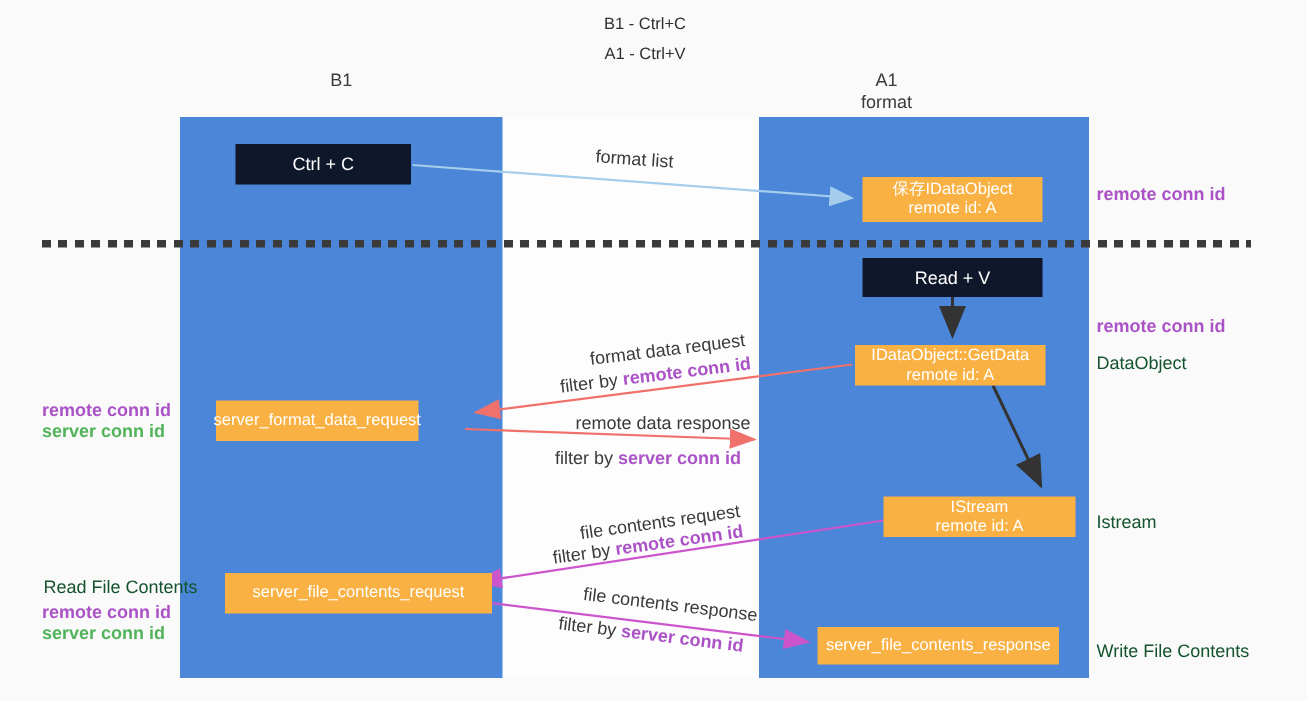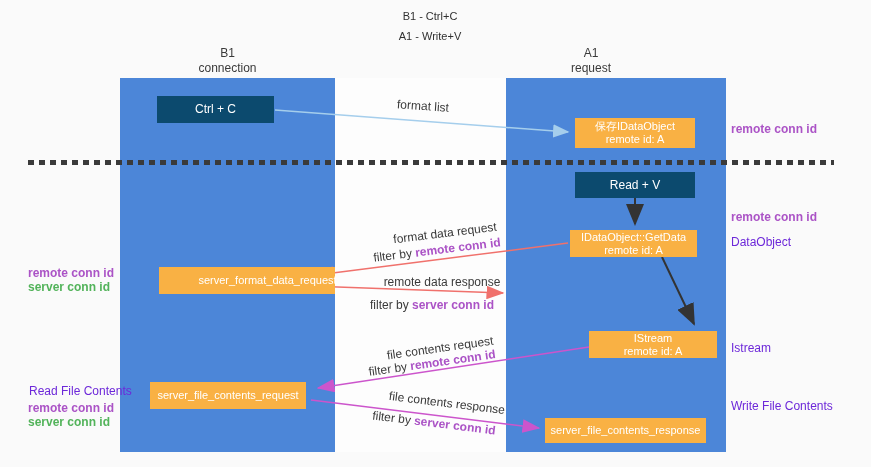--- a/index.html
+++ b/index.html
@@ -6,50 +6,49 @@
   #canvas{position:relative;width:871px;height:467px;background:#fafafa;overflow:hidden;}
   .abs{position:absolute;}
   .title{left:130px;top:6px;width:600px;text-align:center;font-size:11px;line-height:20px;color:#303030;}
   .lifeline-label{top:46px;text-align:center;font-size:12px;line-height:15px;color:#3a3a3a;}
   .band{left:335px;top:78px;width:171px;height:374px;background:#fdfdfd;}
   .lifeline{top:78px;height:374px;background:#4c86d8;}
   .dashline{left:28px;top:160px;width:806px;height:5px;
     background:repeating-linear-gradient(to right,#3a3a3a 0 6px,transparent 6px 11px);}
   .node{display:flex;flex-direction:column;align-items:center;justify-content:center;
     color:#ffffff;text-align:center;font-size:11px;line-height:13px;}
-  .node.green{background:#0c4a6e;font-size:12px;}
+  .node.green{background:#0f172a;font-size:12px;}
   .node.orange{background:#f9b144;}
   .msg-label{transform:translate(-50%,-50%);white-space:nowrap;font-size:12px;color:#3a3a3a;}
   .rot-m7{transform:translate(-50%,-50%) rotate(-7deg);}
   .rot-m8{transform:translate(-50%,-50%) rotate(-8deg);}
   .rot-p4{transform:translate(-50%,-50%) rotate(4deg);}
   .rot-p7{transform:translate(-50%,-50%) rotate(7deg);}
   .key-purple{color:#ab53c6;font-weight:bold;}
-  .side{white-space:nowrap;font-size:12px;color:#6d28d9;}
+  .side{white-space:nowrap;font-size:12px;color:#14532d;}
   .side.purple{color:#ab53c6;font-weight:bold;}
   .side.green{color:#52b35a;font-weight:bold;}
   svg.overlay{position:absolute;left:0;top:0;pointer-events:none;}
 </style>
 </head>
 <body>
 
 <div id="canvas">
 
   <div class="abs title">
     <div>B1 - Ctrl+C</div>
-    <div>A1 - Write+V</div>
+    <div>A1 - Ctrl+V</div>
   </div>
 
   <div class="abs lifeline-label" style="left:120px;width:215px;">
     <div>B1</div>
-    <div>connection</div>
   </div>
   <div class="abs lifeline-label" style="left:481px;width:220px;">
     <div>A1</div>
-    <div>request</div>
+    <div>format</div>
   </div>
 
   <div class="abs band"></div>
   <div class="abs lifeline" style="left:120px;width:215px;"></div>
   <div class="abs lifeline" style="left:506px;width:220px;"></div>
 
   <div class="abs dashline"></div>
 
   <svg class="overlay" width="871" height="467">
     <defs>
@@ -86,31 +85,31 @@
 
   <div class="abs node green" style="left:575px;top:172px;width:120px;height:26px;">
     <div>Read + V</div>
   </div>
 
   <div class="abs node orange" style="left:570px;top:230px;width:127px;height:27px;justify-content:center;">
     <div>IDataObject::GetData</div>
     <div>remote id: A</div>
   </div>
 
-  <div class="abs node orange" style="left:159px;top:267px;width:135px;height:27px;padding-left:41px;">
+  <div class="abs node orange" style="left:144px;top:267px;width:135px;height:27px;">
     <div>server_format_data_request</div>
   </div>
 
 
   <div class="abs node orange" style="left:589px;top:331px;width:128px;height:27px;">
     <div>IStream</div>
     <div>remote id: A</div>
   </div>
 
-  <div class="abs node orange" style="left:150px;top:382px;width:156px;height:27px;">
+  <div class="abs node orange" style="left:150px;top:382px;width:178px;height:27px;">
     <div>server_file_contents_request</div>
   </div>
 
   <div class="abs node orange" style="left:545px;top:418px;width:161px;height:25px;">
     <div>server_file_contents_response</div>
   </div>
 
   <div class="abs msg-label rot-p4" style="left:423px;top:106px;">format list</div>
 
   <div class="abs msg-label rot-m7" style="left:445px;top:233px;">format data request</div>
@@ -130,21 +129,21 @@
 
   <div class="abs msg-label rot-p7" style="left:447px;top:403px;">file contents response</div>
   <div class="abs msg-label rot-p7" style="left:434px;top:423px;">
     <span>filter by </span><span class="key-purple">server conn id</span>
   </div>
 
   <div class="abs side purple" style="left:731px;top:122px;">remote conn id</div>
   <div class="abs side purple" style="left:731px;top:210px;">remote conn id</div>
   <div class="abs side" style="left:731px;top:235px;">DataObject</div>
   <div class="abs side" style="left:731px;top:341px;">Istream</div>
-  <div class="abs side" style="left:731px;top:399px;text-align:right;">Write File Contents</div>
+  <div class="abs side" style="left:731px;top:427px;text-align:right;">Write File Contents</div>
 
   <div class="abs side purple" style="left:28px;top:266px;">remote conn id</div>
   <div class="abs side green" style="left:28px;top:280px;">server conn id</div>
   <div class="abs side" style="left:29px;top:384px;">Read File Contents</div>
   <div class="abs side purple" style="left:28px;top:401px;">remote conn id</div>
   <div class="abs side green" style="left:28px;top:415px;">server conn id</div>
 
 </div>
 
 </body></html>

